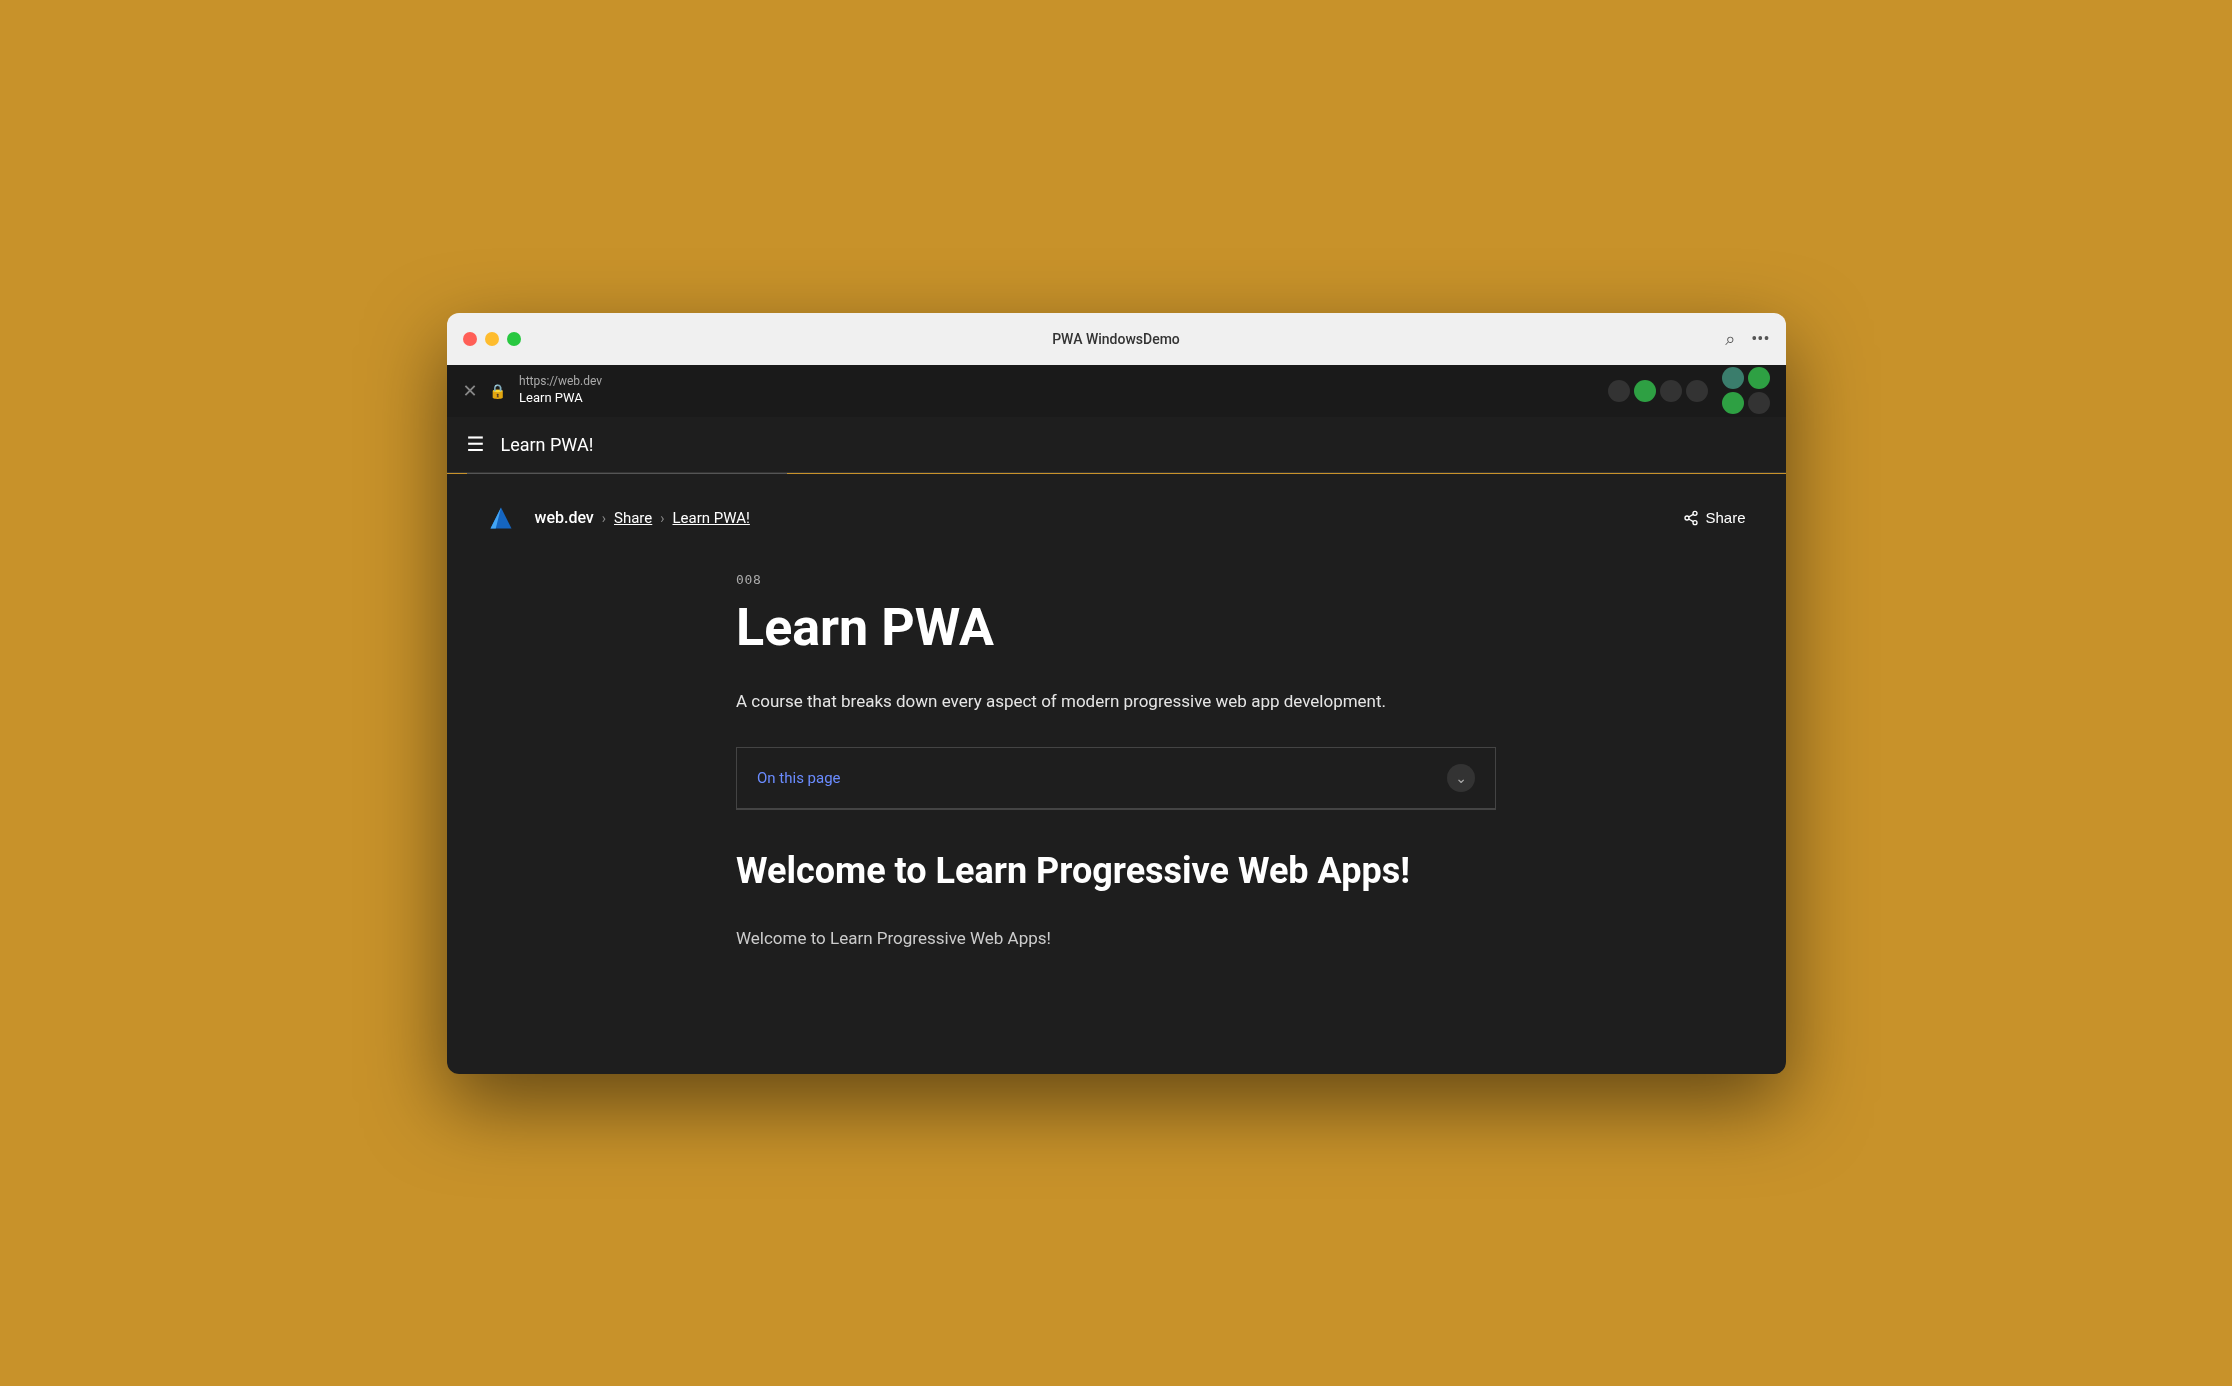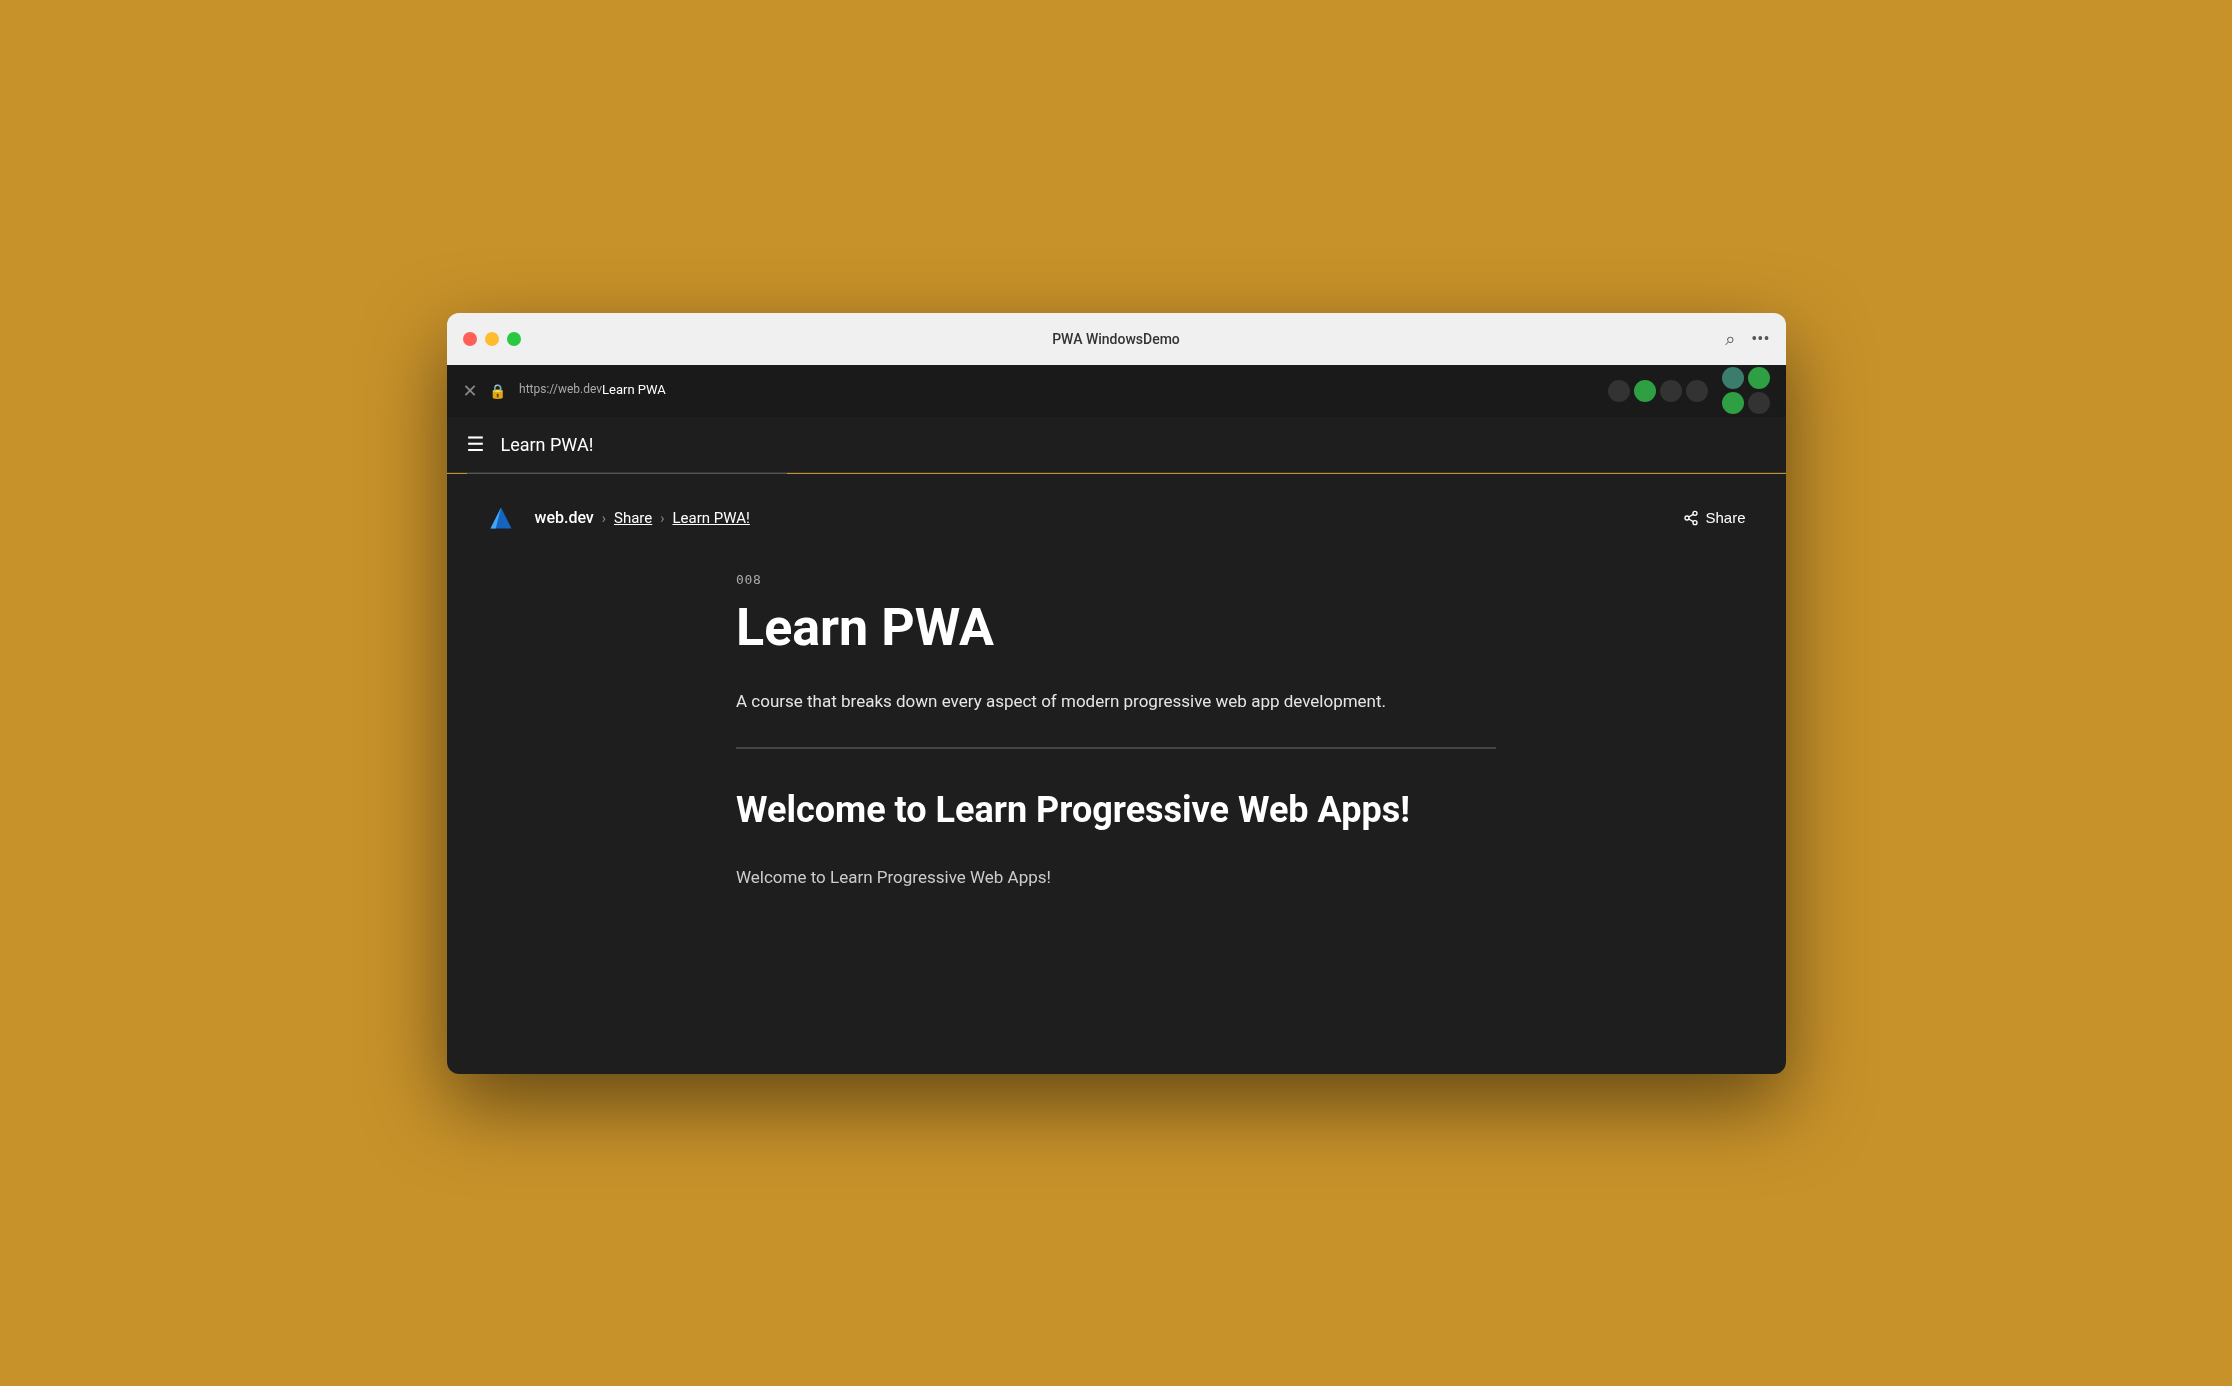--- a/index.html
+++ b/index.html
@@ -84,21 +84,21 @@
       cursor: pointer;
     }
 
     .address-lock {
       color: #888;
       font-size: 14px;
     }
 
     .address-info {
       display: flex;
-      flex-direction: row;
+      flex-direction: column;
     }
 
     .address-url {
       font-size: 12px;
       color: #aaa;
       line-height: 1.3;
     }
 
     .address-site-name {
       font-size: 13px;
@@ -375,20 +375,24 @@
         <span>Share</span>
       </button>
     </div>
 
     <div class="article">
       <div class="article-number">008</div>
       <h1 class="article-title">Learn PWA</h1>
       <p class="article-description">A course that breaks down every aspect of modern progressive web app development.</p>
 
       <div class="divider"></div>
+      <div class="on-this-page">
+        <span class="on-this-page-label">On this page</span>
+        <div class="chevron-down">⌄</div>
+      </div>
       <div class="divider-bottom"></div>
 
       <h2 class="section-title">Welcome to Learn Progressive Web Apps!</h2>
       <p class="section-text">Welcome to Learn Progressive Web Apps!</p>
     </div>
 
   </div>
 </div>
 
 </body></html>

